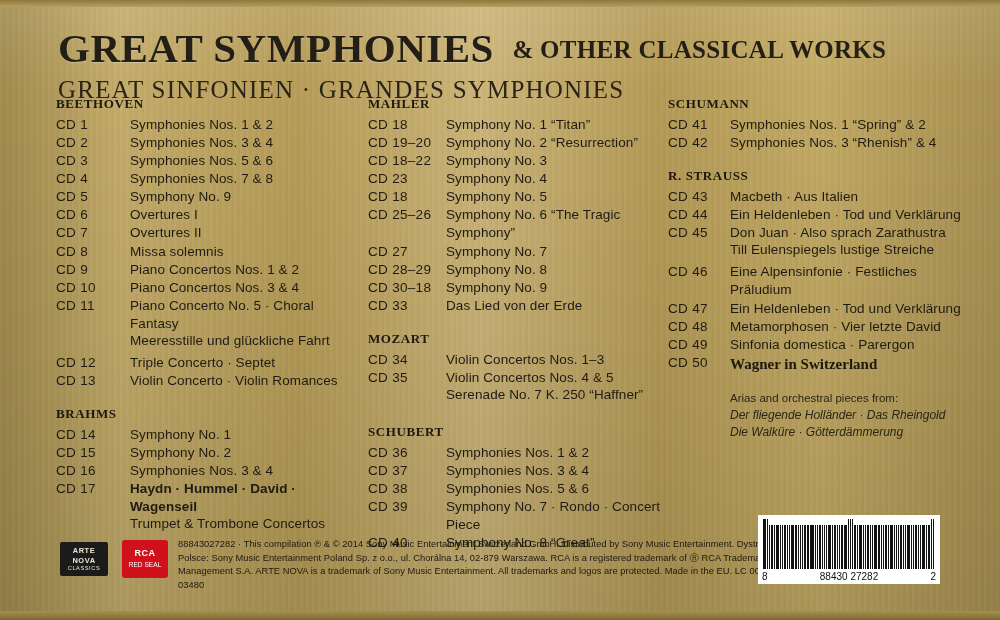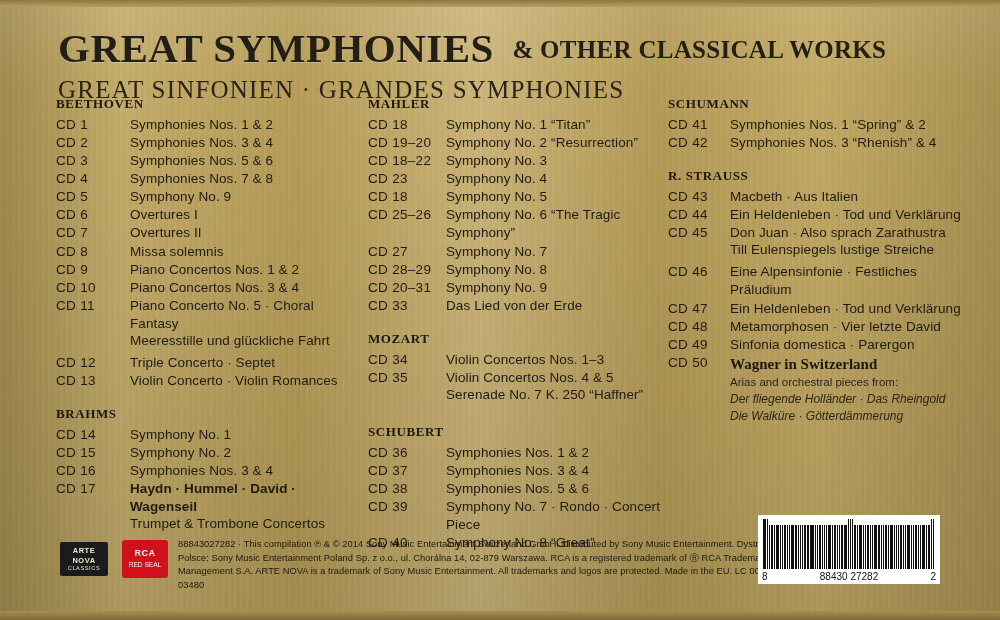--- a/index.html
+++ b/index.html
@@ -68,21 +68,21 @@
     font-size:13.5px;color:#1f1b12;letter-spacing:0.1px;
     font-family:"Liberation Sans", sans-serif;
   }
   .c1 .work.contpad{margin-left:74px;}
   .c2 .work.contpad{margin-left:78px;}
   .c3 .work.contpad{margin-left:62px;}
   .gap-s{height:6px;}
   .bold-line{font-weight:bold;}
   .feature-title{
     font-family:"Liberation Serif", serif;
-    font-weight:bold;font-size:15px;color:#1c180f;margin-bottom:0;
+    font-weight:bold;font-size:15px;color:#1c180f;margin-bottom:16px;
   }
   .feature-note{font-size:11.5px;color:#2b2517;line-height:1.45;}
   .feature-italic{font-style:italic;font-size:12px;color:#2b2517;line-height:1.45;}
 
   
   .footer{position:absolute;left:60px;bottom:22px;width:880px;height:62px;}
   .logo-arte{
     position:absolute;left:0;top:6px;width:48px;height:34px;
     background:#1b1b1b;color:#efe7d2;border-radius:2px;
     display:flex;flex-direction:column;align-items:center;justify-content:center;
@@ -228,21 +228,21 @@
         </div>
         <div class="row">
           <span class="cd">CD 27</span>
           <span class="work">Symphony No. 7</span>
         </div>
         <div class="row">
           <span class="cd">CD 28–29</span>
           <span class="work">Symphony No. 8</span>
         </div>
         <div class="row">
-          <span class="cd">CD 20–31</span>
+          <span class="cd">CD 30–18</span>
           <span class="work">Symphony No. 9</span>
         </div>
         <div class="row">
           <span class="cd">CD 33</span>
           <span class="work">Das Lied von der Erde</span>
         </div>
         <div class="composer spaced">MOZART</div>
         <div class="row">
           <span class="cd">CD 34</span>
           <span class="work">Violin Concertos Nos. 1–3</span>

